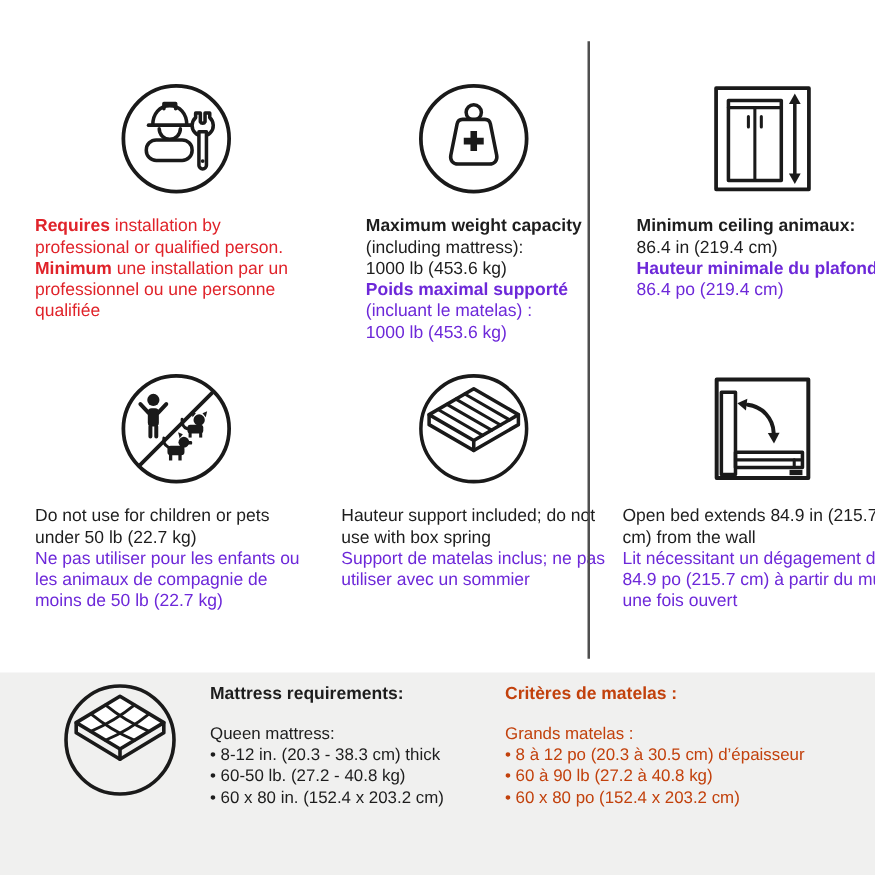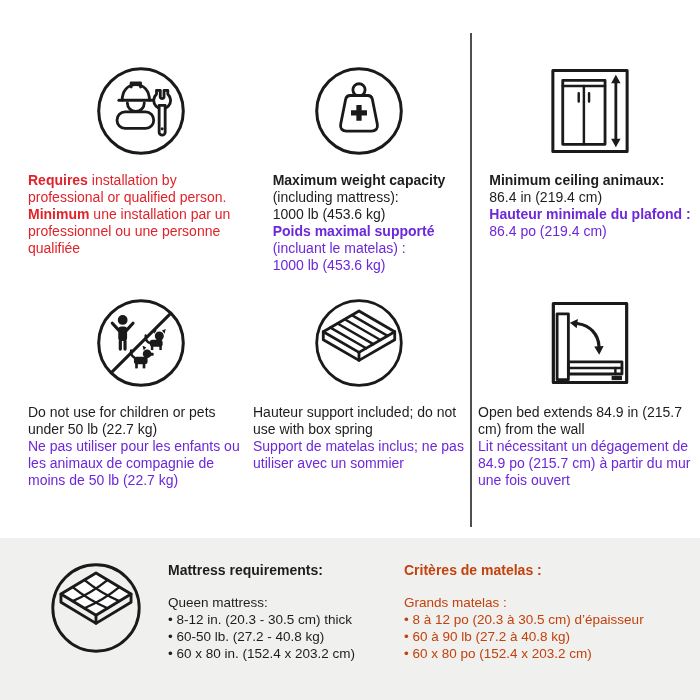--- a/index.html
+++ b/index.html
@@ -16,32 +16,32 @@
     background:#4f4f4f;
   }
   .row { display:flex; }
   .row1 { padding-top:64px; }
   .row2 { padding-top:22px; }
   .cell {
     flex:none; display:flex; flex-direction:column; align-items:center;
     text-align:left;
   }
   .c1 { width:225px; margin-left:28px; }
-  .c2 { width:212px; }
+  .c2 { width:212px;margin-left:20px; }
   .c3 { width:224px; margin-left:13px; }
   .icon-wrap { width:94px; height:94px; }
   .icon-wrap svg { width:94px; height:94px; display:block; }
   .cell-text { margin-top:14px; font-size:14px; line-height:17px; }
   .red  { color:#e0232a; }
   .gray { color:#6d28d9; }
   .b    { font-weight:bold; }
   
   .band {
     height:162px; background:#f0f0ef; display:flex; align-items:flex-start;
-    padding:20px 0 0 48px; box-sizing:border-box;
+    padding:4px 0 0 48px; box-sizing:border-box;
   }
   .band-icon { width:96px; height:96px; flex:none; margin-top:2px; }
   .band-icon svg { width:96px; height:96px; display:block; }
   .band-col { margin-left:24px; width:218px; padding-top:4px; }
   .band-col.fr { margin-left:18px; width:282px; color:#c2410c; }
   .band-title { font-size:14px; font-weight:bold; line-height:17px; margin-bottom:15px; }
   .band-line { font-size:13.5px; line-height:17px; }
   .bullet::before { content:"• "; }
 </style>
 </head>
@@ -195,21 +195,21 @@
         <path d="M62.2 20.8 Q45.5 34.4 25.7 42.8" stroke-width="2.4"></path>
         <path d="M74.3 28.2 Q57.6 41.8 37.8 50.2" stroke-width="2.4"></path>
         <path d="M13.5 35.5 v8.5 L50 66 L86.5 44 v-8.5"></path>
         <path d="M50 57.5 V66"></path>
       </svg>
     </div>
 
     <div class="band-col en">
       <div class="band-title">Mattress requirements:</div>
       <div class="band-line">Queen mattress:</div>
-      <div class="band-line bullet">8-12 in. (20.3 - 30.5 cm) thick</div>
+      <div class="band-line bullet">8-12 in. (20.3 - 38.3 cm) thick</div>
       <div class="band-line bullet">60-50 lb. (27.2 - 40.8 kg)</div>
       <div class="band-line bullet">60 x 80 in. (152.4 x 203.2 cm)</div>
     </div>
 
     <div class="band-col fr">
       <div class="band-title">Critères de matelas :</div>
       <div class="band-line">Grands matelas :</div>
       <div class="band-line bullet">8 à 12 po (20.3 à 30.5 cm) d’épaisseur</div>
       <div class="band-line bullet">60 à 90 lb (27.2 à 40.8 kg)</div>
       <div class="band-line bullet">60 x 80 po (152.4 x 203.2 cm)</div>

